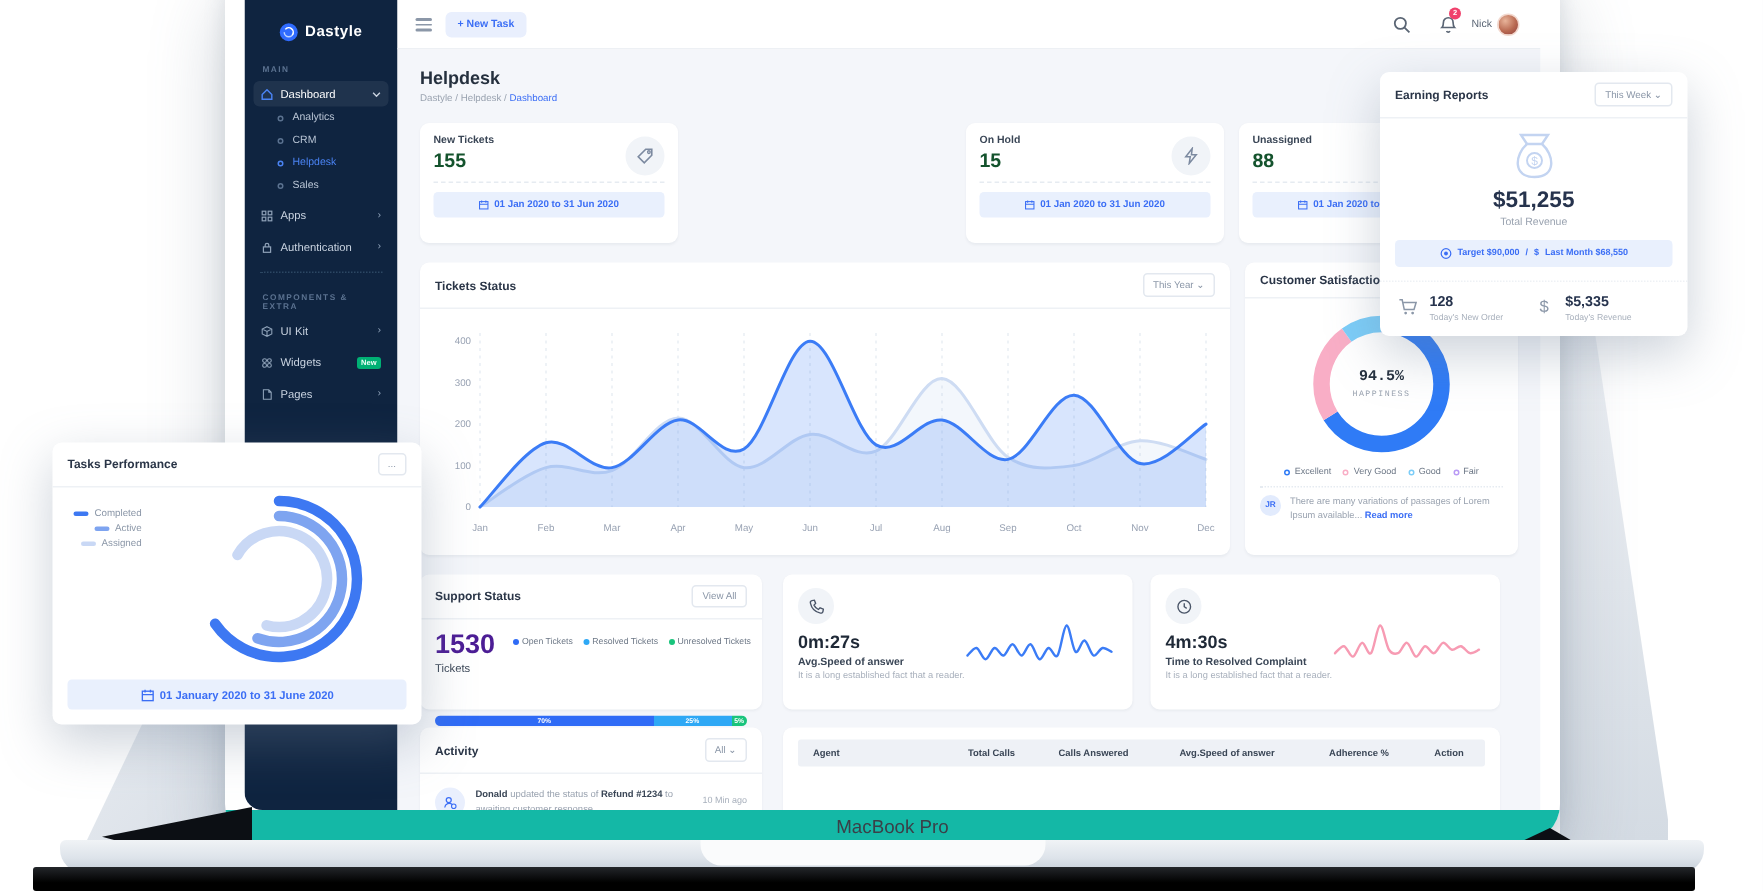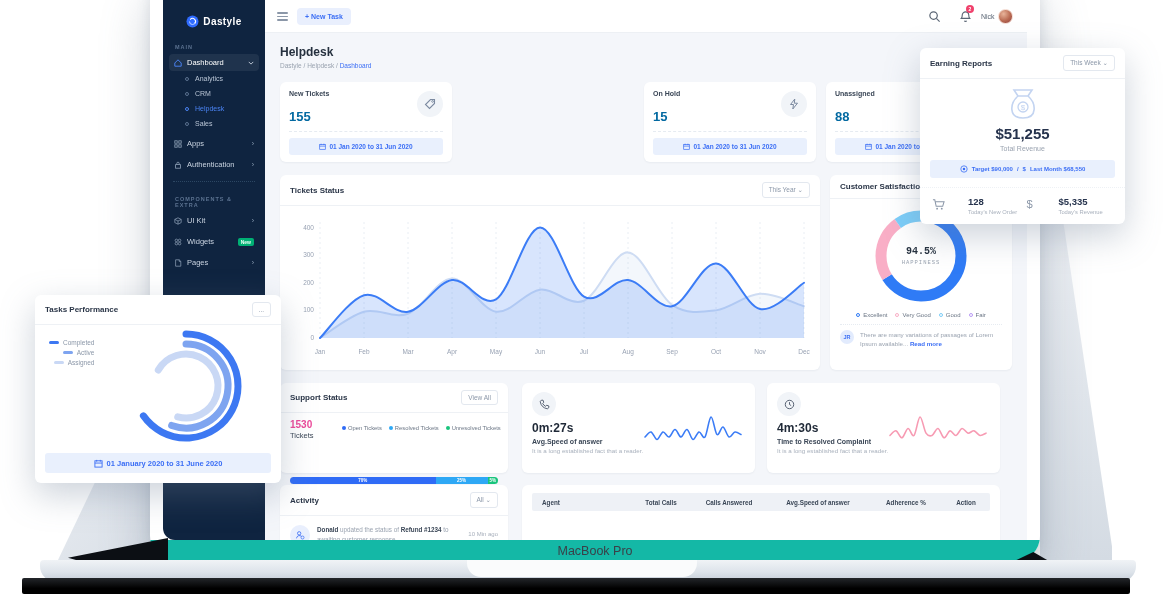--- a/index.html
+++ b/index.html
@@ -73,21 +73,21 @@
 
   .card { position:absolute; background:#fff; border-radius:6px; box-shadow:0 1px 2px rgba(19,33,68,.05); }
   .card-head { display:flex; align-items:center; justify-content:space-between; padding:7px 10px; border-bottom:1px solid #eef1f5; }
   .card-title { font-size:8px; font-weight:bold; color:#2a3547; }
   .mini-btn { font-size:6.5px; color:#8b97a8; border:1px solid #e3e8ef; background:#fff; border-radius:3px;
     padding:3px 6px; cursor:pointer; white-space:nowrap; }
 
   
   .stat-card { top:49px; width:172px; height:80px; padding:8px 9px 0 9px; }
   .stat-label { font-size:7px; font-weight:bold; color:#3a4656; }
-  .stat-value { font-size:13px; font-weight:800; color:#0369a1; margin-top:12px; }
+  .stat-value { font-size:13px; font-weight:800; color:#14532d; margin-top:2px; }
   .stat-icon { position:absolute; right:9px; top:9px; width:26px; height:26px; background:#f1f4f8;
     border-radius:50%; display:flex; align-items:center; justify-content:center; color:#7c8aa0; }
   .stat-divider { border-top:1px dashed #e6ebf1; margin-top:7px; }
   .date-pill { margin-top:6px; height:17px; background:#e9f0fd; border-radius:3px; display:flex;
     align-items:center; justify-content:center; gap:3px; color:#3b6ef5; font-size:6.5px; font-weight:bold; cursor:pointer; }
 
   
   .tickets-card { left:15px; top:142px; width:540px; height:195px; }
   
   .satisfaction-card { left:565px; top:142px; width:182px; height:195px; }
@@ -100,21 +100,21 @@
   .ring-dot { width:4px; height:4px; border-radius:50%; border:1.5px solid #999; }
   .sat-note { border-top:1px dotted #e6ebf1; margin:6px 10px 0 10px; padding-top:5px; display:flex; gap:6px; }
   .jr-avatar { width:14px; height:14px; border-radius:50%; background:#e2ebfd; color:#3b6ef5;
     font-size:5.5px; font-weight:bold; display:flex; align-items:center; justify-content:center; flex:0 0 auto; }
   .note-text { font-size:6.2px; color:#9aa3b0; line-height:1.5; }
   .read-more { color:#3b6ef5; font-weight:bold; cursor:pointer; }
 
   
   .support-card { left:15px; top:350px; width:228px; height:90px; }
   .support-body { padding:6px 10px 0 10px; position:relative; }
-  .support-total { font-size:10px; font-weight:800; color:#ec4899; }
+  .support-total { font-size:18px; font-weight:800; color:#4c1d95; }
   .support-total-label { font-size:7.5px; color:#3a4656; margin-top:1px; }
   .support-legend { position:absolute; left:62px; top:12px; display:flex; gap:7px; }
   .support-legend .li { display:flex; align-items:center; gap:2px; font-size:5.8px; color:#6b7685; white-space:nowrap; }
   .dot { width:4px; height:4px; border-radius:50%; background:#999; flex:0 0 auto; }
   .progress { position:absolute; left:10px; right:10px; top:64px; height:7px; border-radius:4px; overflow:hidden; display:flex; }
   .progress .seg { height:100%; display:flex; align-items:center; justify-content:center;
     color:#fff; font-size:4.5px; font-weight:bold; }
 
   
   .speed-card { left:257px; top:350px; width:233px; height:90px; padding:9px 10px; }
@@ -146,21 +146,21 @@
   .overlay { position:absolute; z-index:30; background:#fff; border-radius:6px;
     box-shadow:0 12px 34px rgba(110,125,150,.35); }
   .earning-card { left:920px; top:48px; width:205px; height:176px; }
   .earning-body { text-align:center; }
   .bag-icon { margin:8px auto 0 auto; display:block; color:#c3d4f1; }
   .earning-total { font-size:15px; font-weight:800; color:#26334d; margin-top:2px; }
   .earning-total-label { font-size:7px; color:#9aa3b0; margin-top:3px; }
   .earning-pill { margin:8px 10px 0 10px; height:18px; background:#e9f0fd; border-radius:3px;
     display:flex; align-items:center; justify-content:center; gap:4px; color:#3b6ef5; font-size:6px; font-weight:bold; }
   .earning-foot { display:flex; margin-top:9px; border-top:1px dotted #eef1f5; padding:8px 12px 0 12px; text-align:left; }
-  .ef-col { flex:1; display:flex; gap:23px; align-items:flex-start; }
+  .ef-col { flex:1; display:flex; gap:8px; align-items:flex-start; }
   .ef-icon { color:#8b97a8; margin-top:2px; }
   .ef-value { font-size:9.5px; font-weight:800; color:#26334d; }
   .ef-label { font-size:5.8px; color:#a8b0bc; margin-top:2px; }
 
   .tasks-card { left:35px; top:295px; width:246px; height:188px; }
   .tasks-body { position:relative; height:128px; }
   .tasks-legend { position:absolute; left:14px; top:14px; }
   .tasks-legend .li { display:flex; align-items:center; justify-content:flex-end; gap:4px; font-size:6.5px; color:#8b97a8; margin-bottom:3px; }
   .swatch { width:10px; height:3px; border-radius:2px; background:#999; }
   .tasks-chart { position:absolute; left:86px; top:-4px; }

